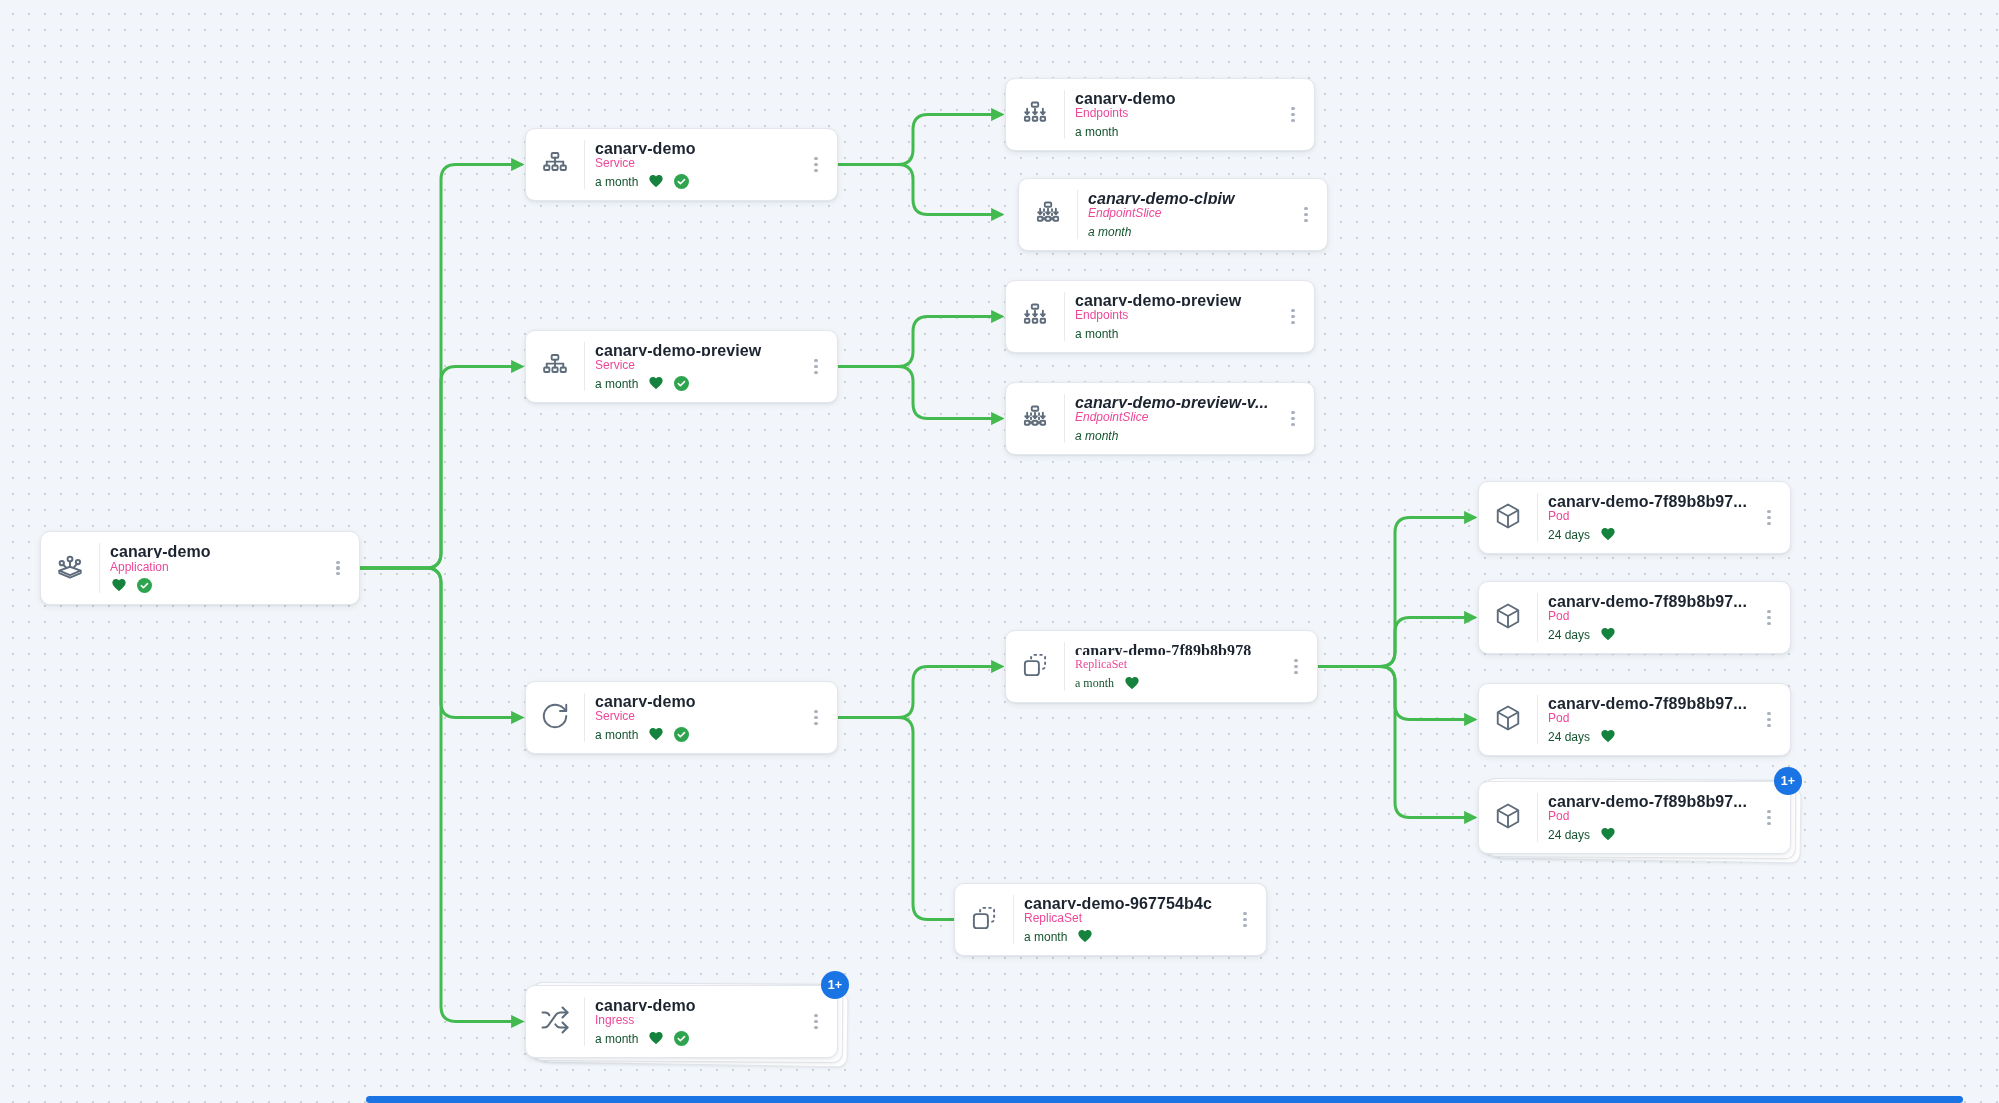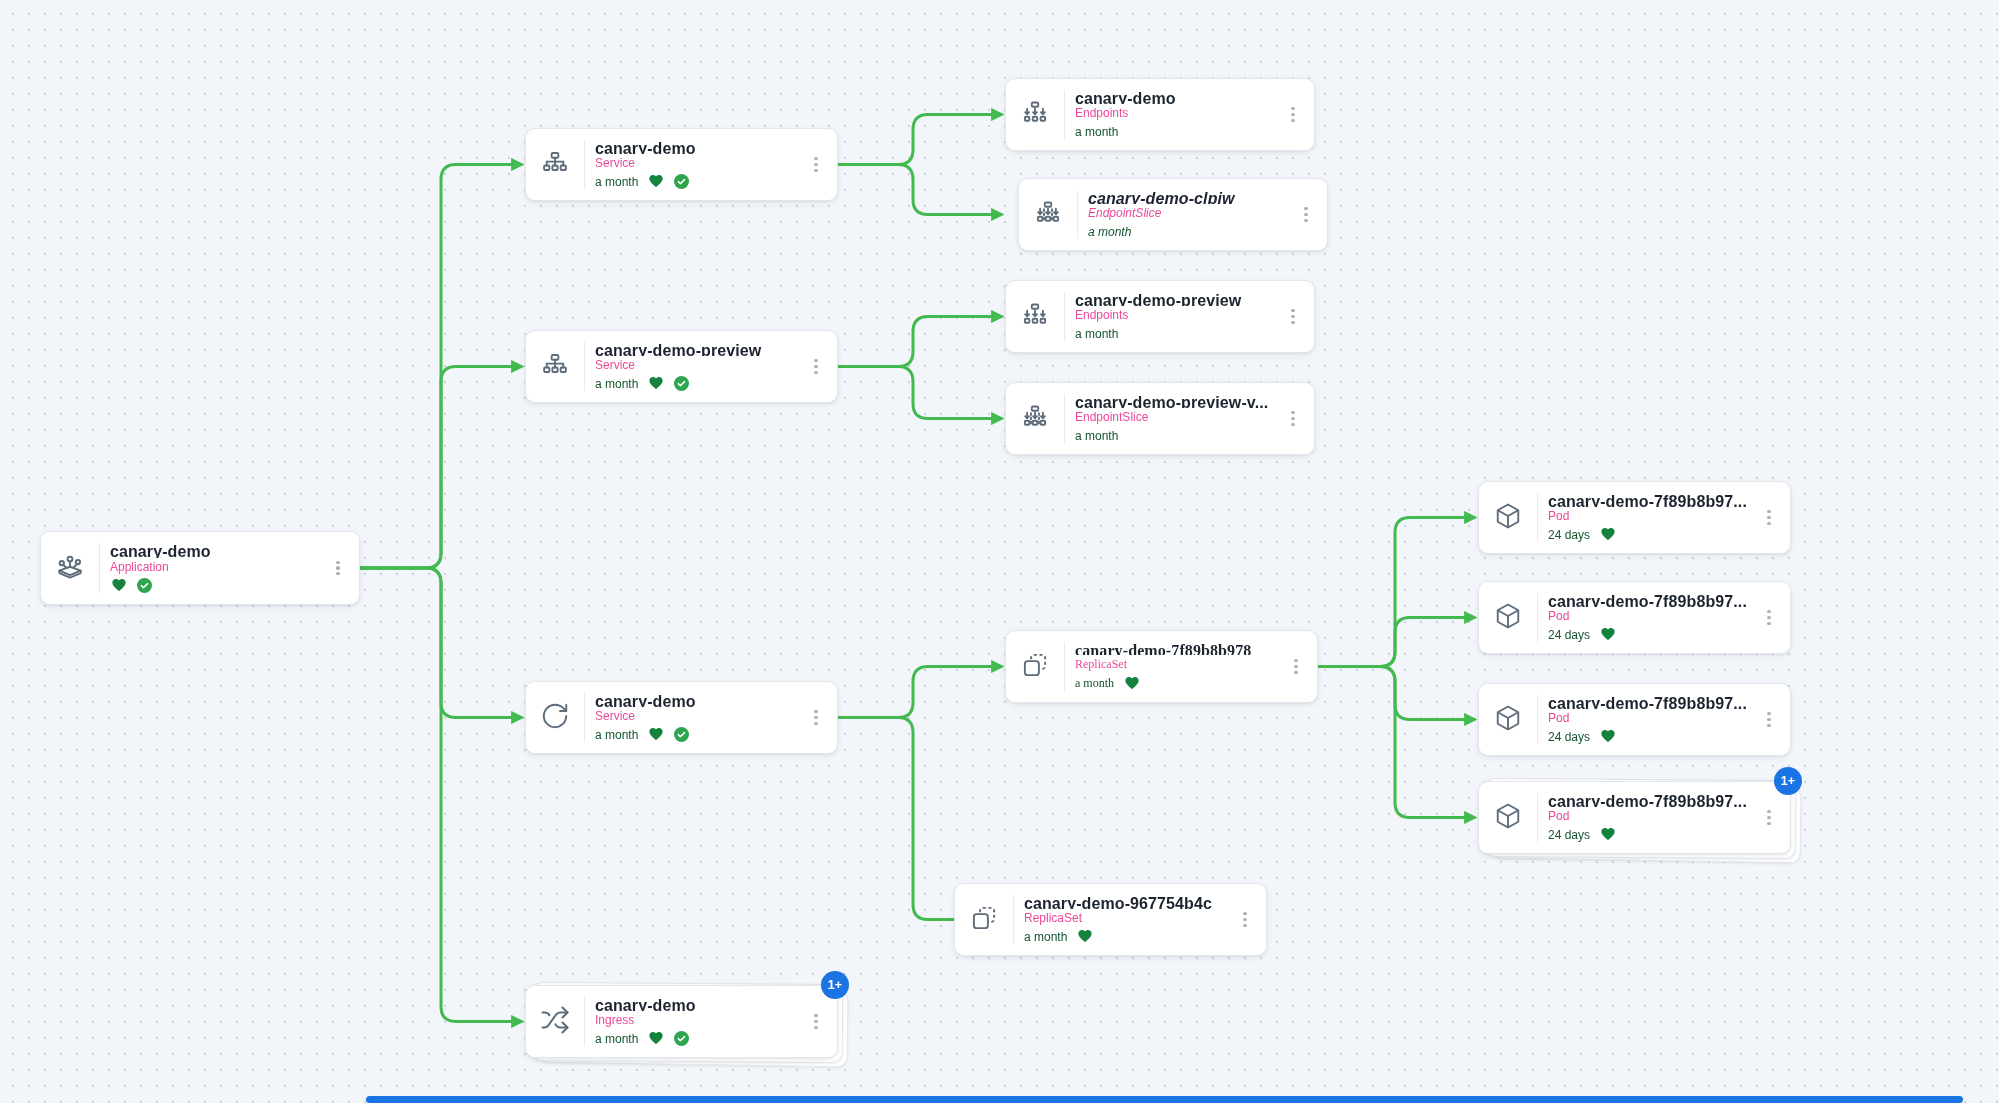--- a/index.html
+++ b/index.html
@@ -261,21 +261,21 @@
             <span>a month</span>
           </div>
         </div>
         <div class="menu">
           <i></i>
           <i></i>
           <i></i>
         </div>
       </div>
     </div>
-    <div class="node-wrap" style="left: 1005px; top: 382px; width: 310px; height: 73px;">
+    <div class="node-wrap" style="left: 1005px; top: 382px; width: 310px; height: 73px; font-style: italic;">
       <div class="card">
         <div class="icon-col">
           <span><svg width="30" height="30" viewBox="0 0 24 24" fill="none" stroke="currentColor" stroke-width="1.5" stroke-linecap="round" stroke-linejoin="round">
               <rect x="9.4" y="3.6" width="5.2" height="3.4" rx="1"></rect>
               <path d="M5.7 8.6v4.2M12 8.6v4.2M18.3 8.6v4.2"></path>
               <path d="m4.2 11.4 1.5 1.5 1.5-1.5M10.5 11.4l1.5 1.5 1.5-1.5M16.8 11.4l1.5 1.5 1.5-1.5"></path>
               <rect x="3.9" y="15" width="3.6" height="3.2" rx="0.7"></rect>
               <rect x="10.2" y="15" width="3.6" height="3.2" rx="0.7"></rect>
               <rect x="16.5" y="15" width="3.6" height="3.2" rx="0.7"></rect>
               <path d="M8.8 9v9.6M15.2 9v9.6" stroke-dasharray="1.4 2"></path>

